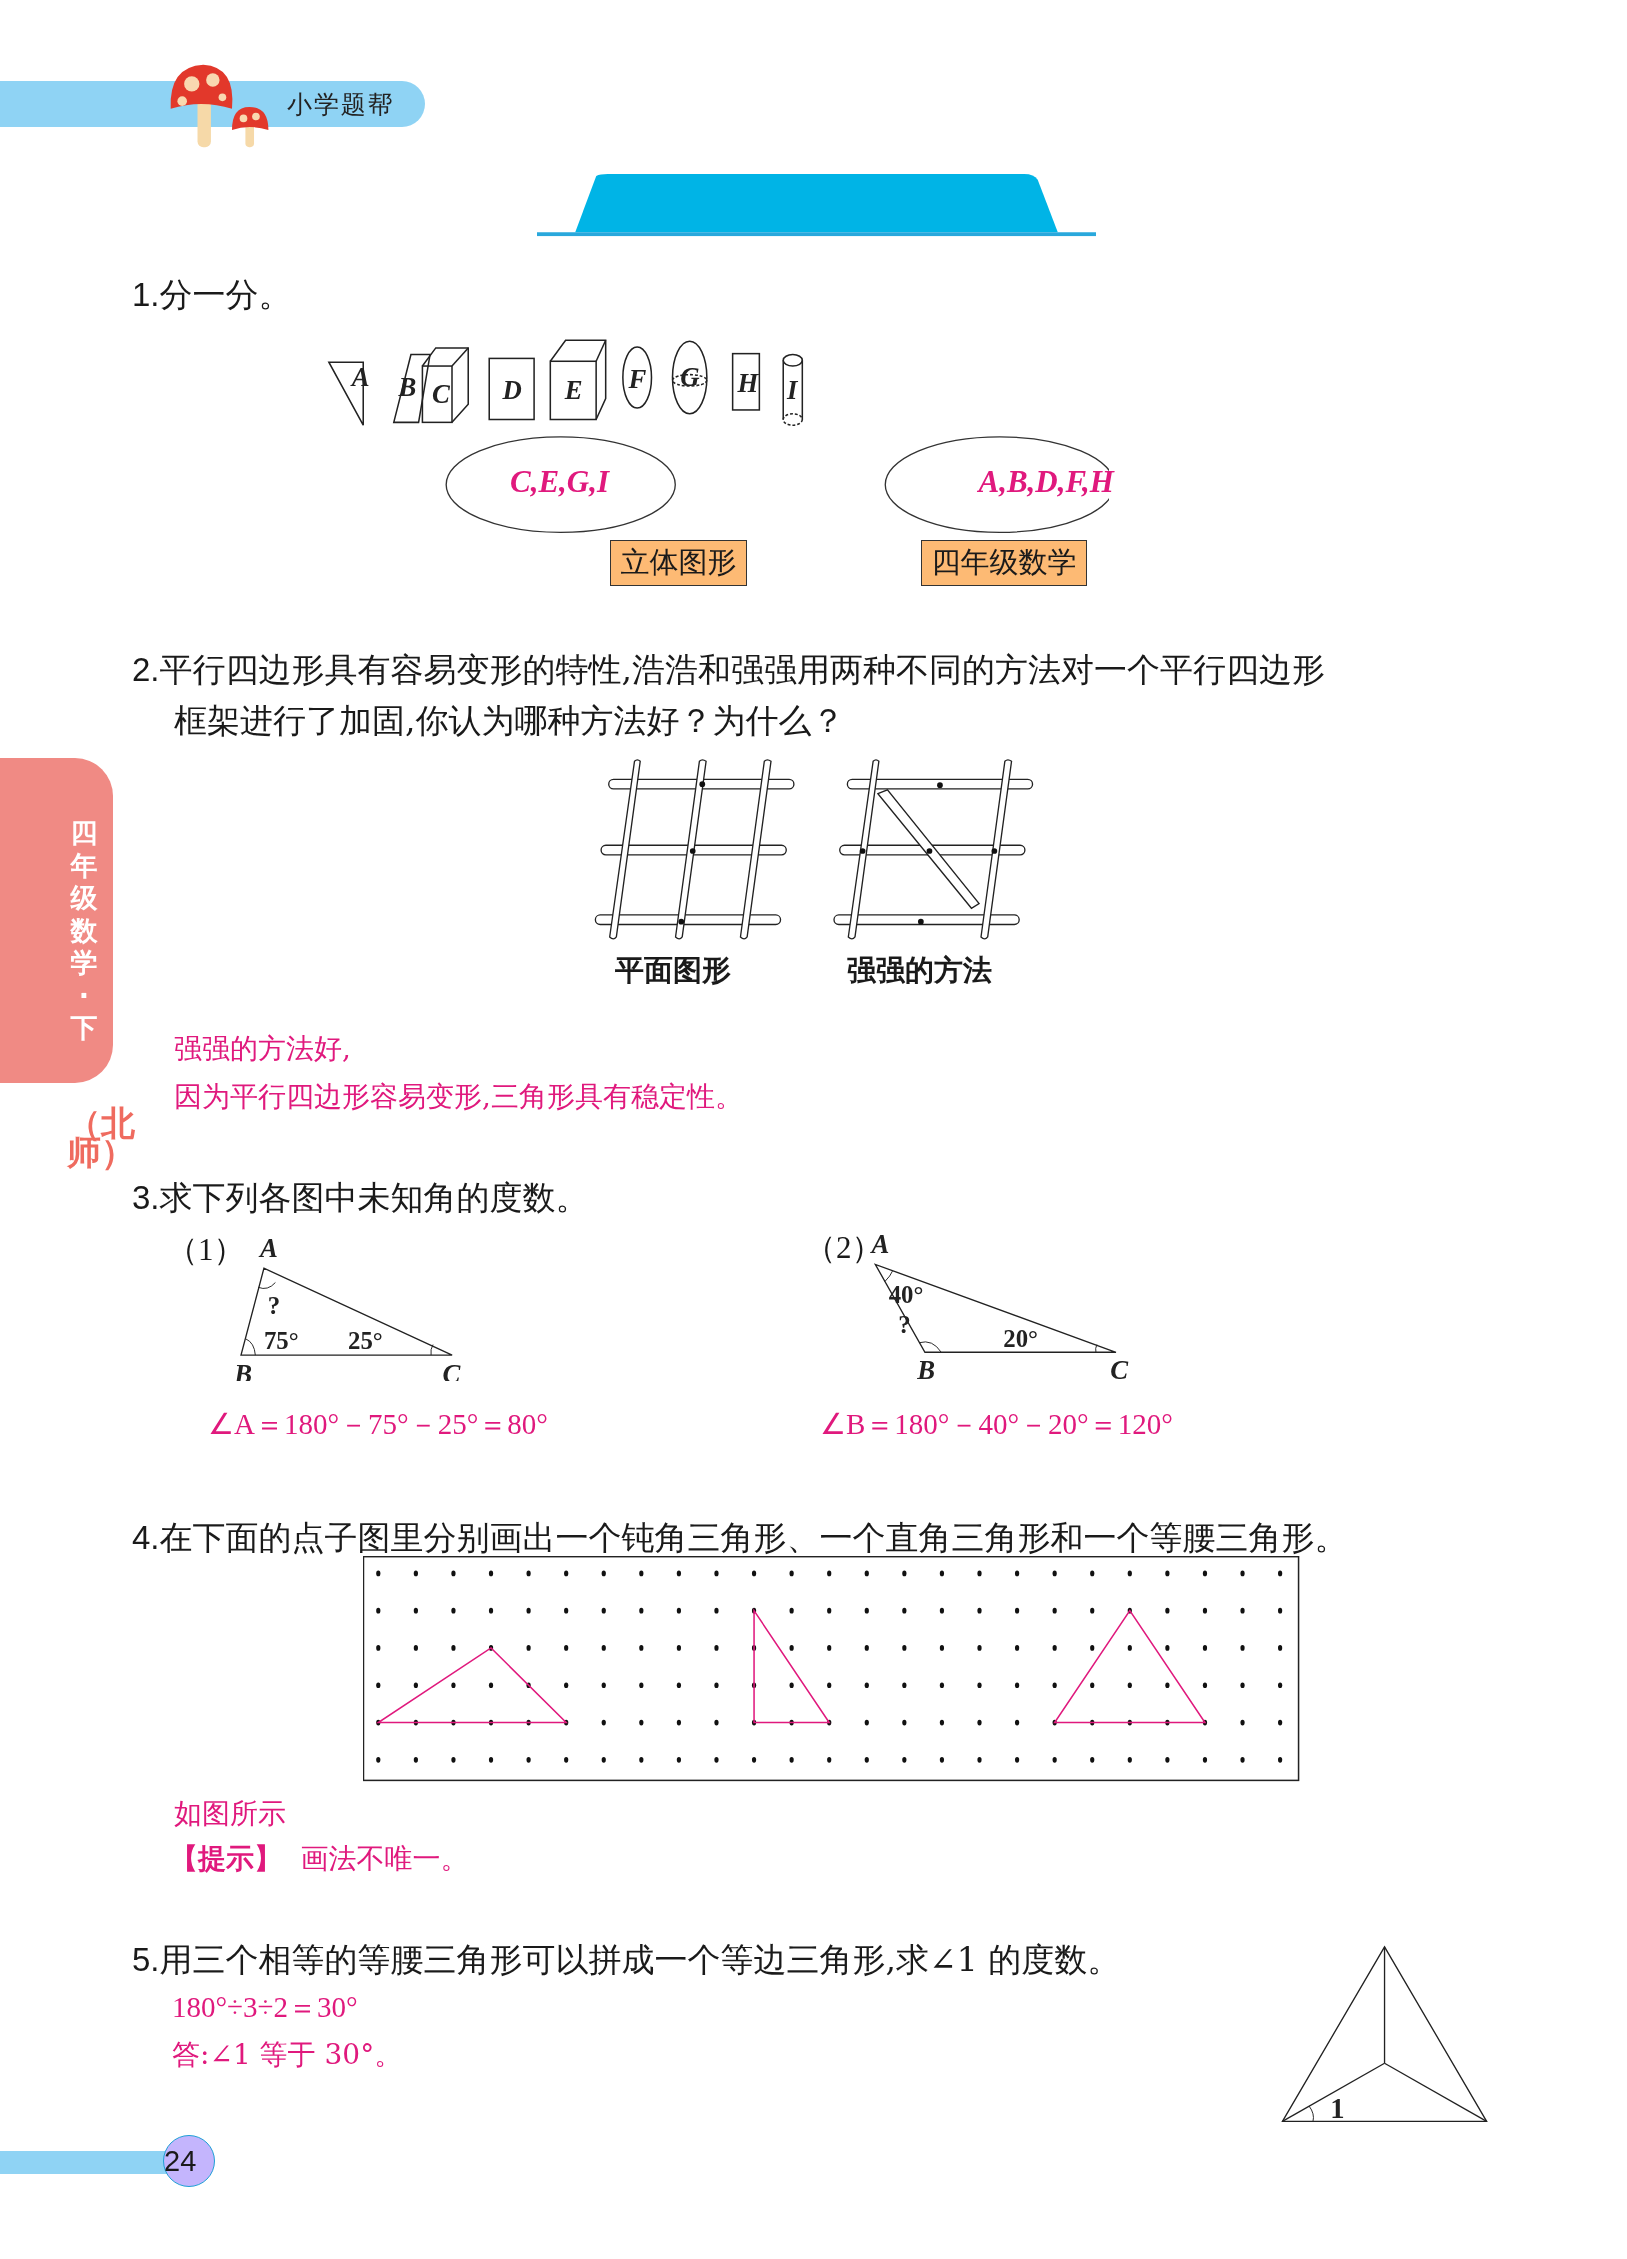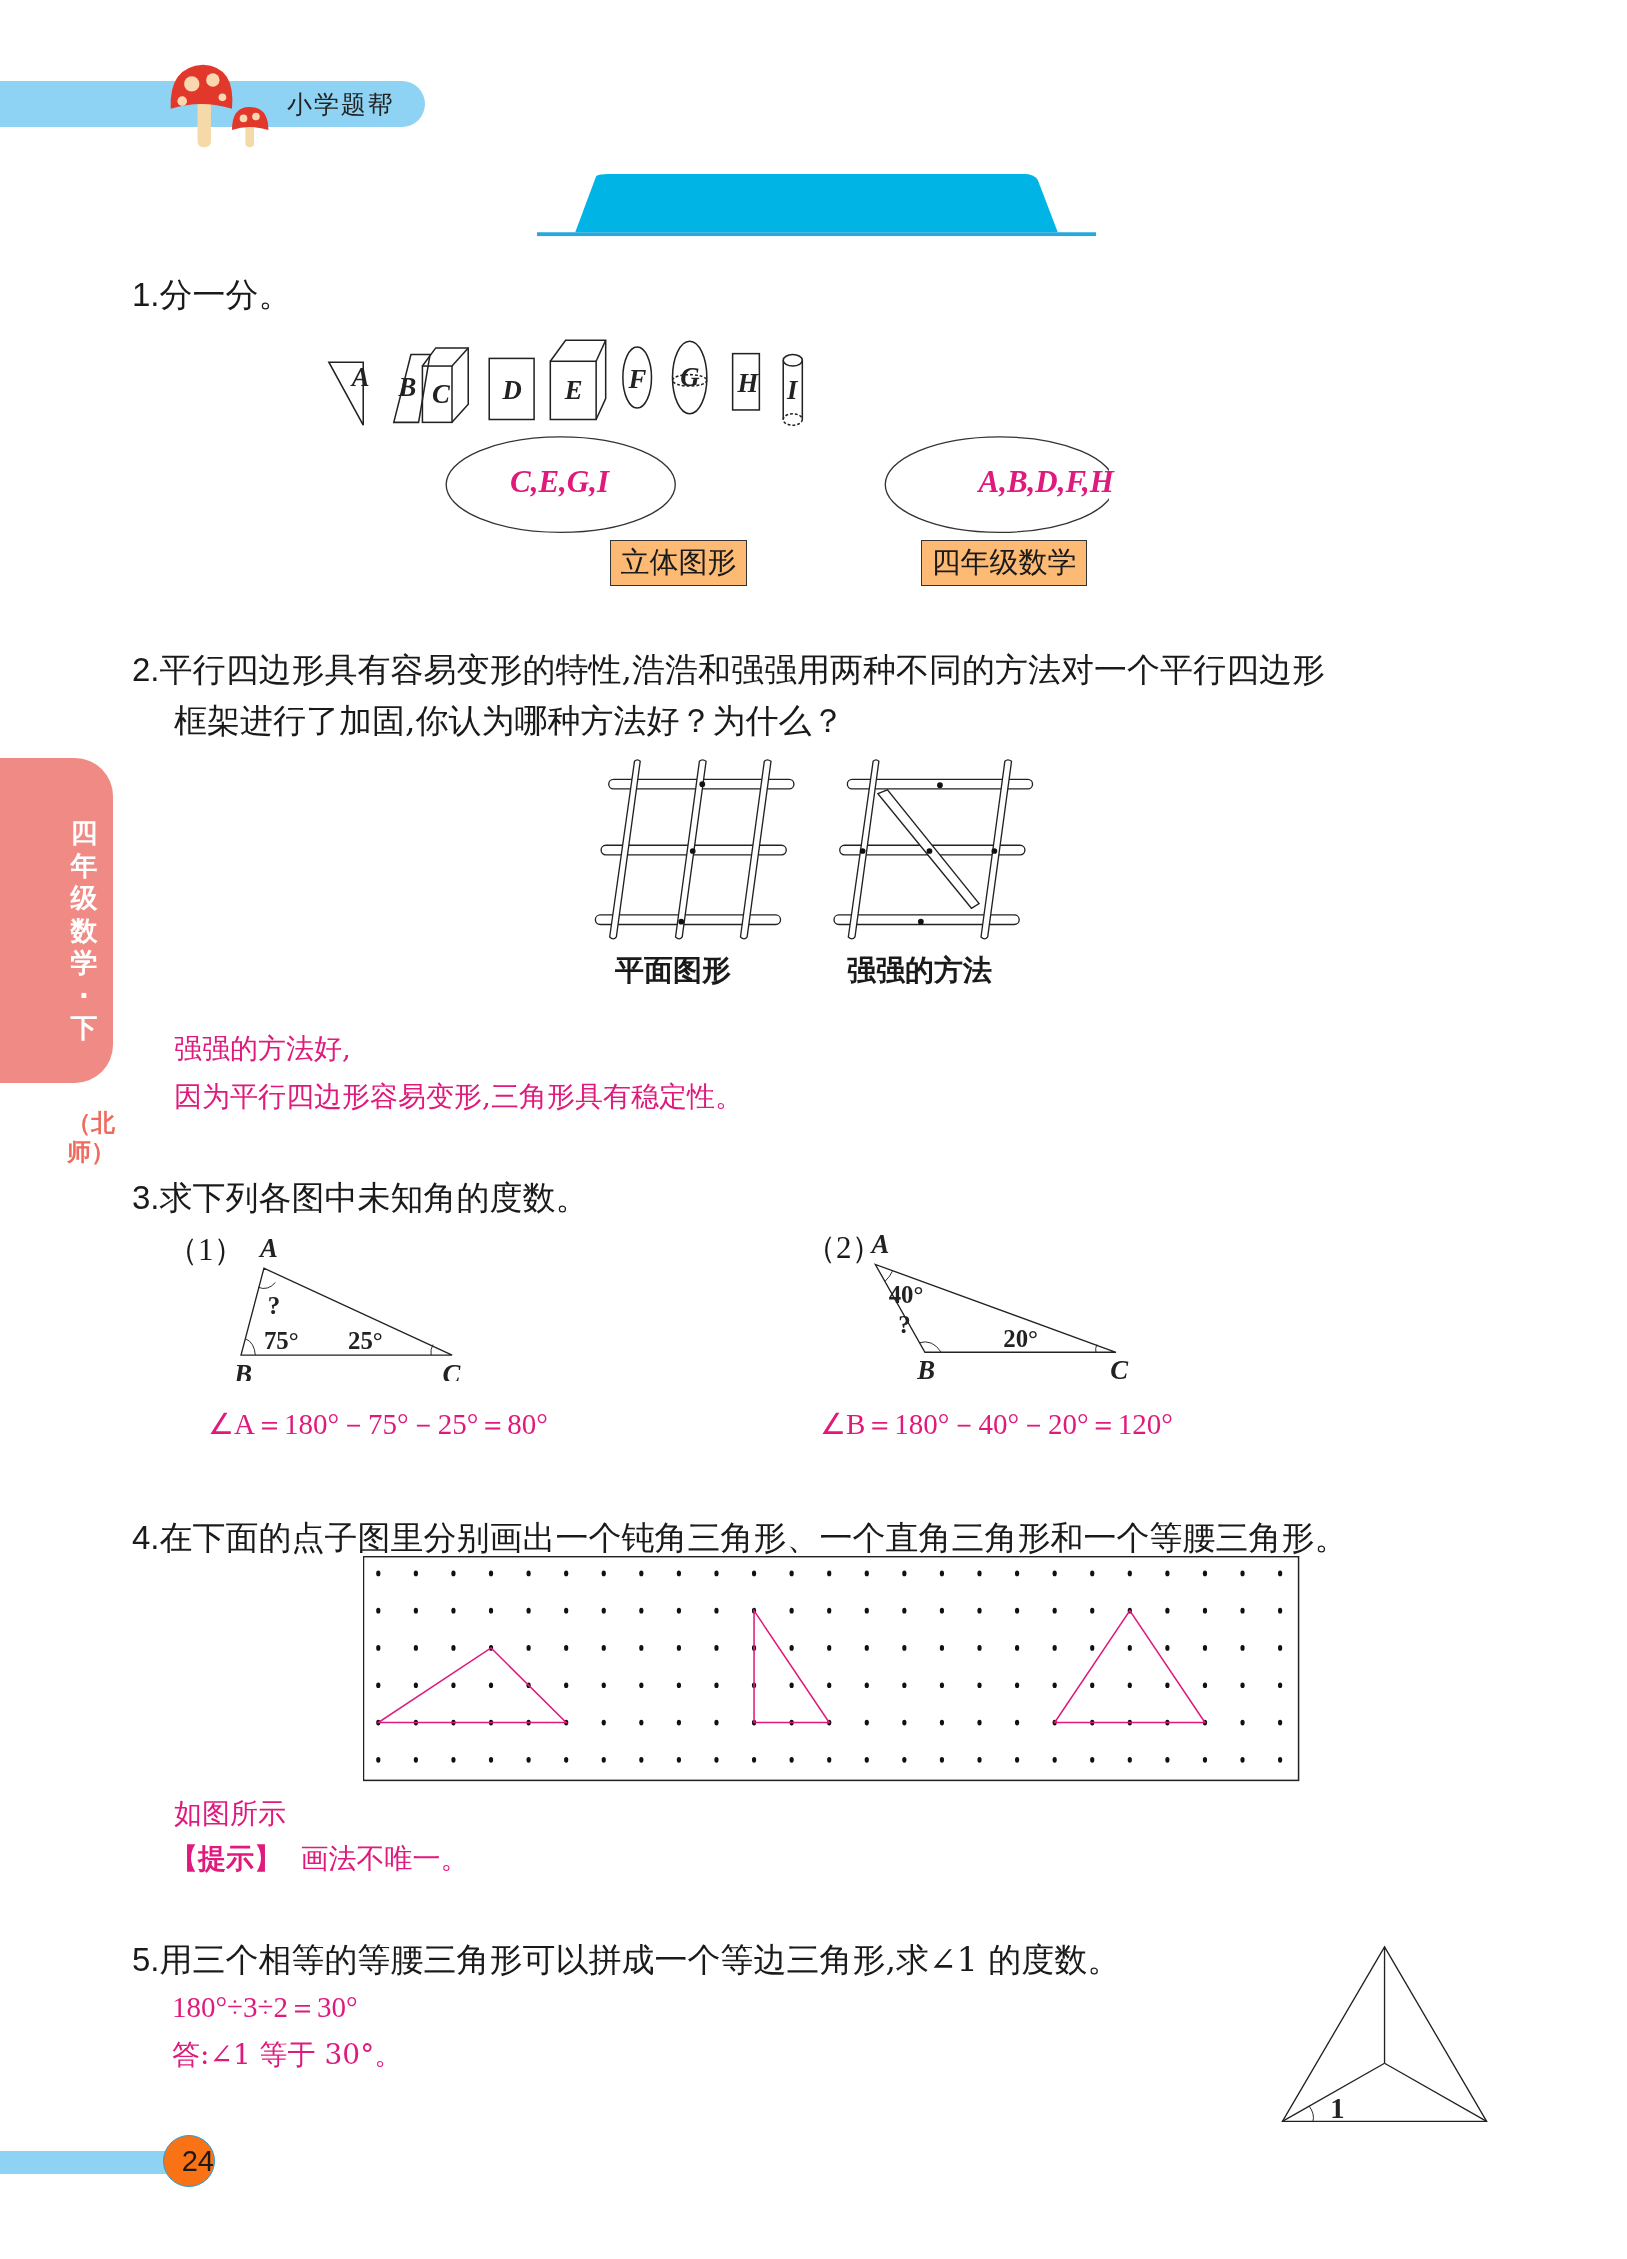--- a/index.html
+++ b/index.html
@@ -11,29 +11,29 @@
   .ans { color:#e0197d; font-size:28px; white-space:nowrap; font-family:"DejaVu Serif",serif; }
   .ans-math { color:#e0197d; font-size:29px; white-space:nowrap; font-family:"Liberation Serif",serif; }
   .hdr-bar { left:0; top:81px; width:425px; height:46px; background:#8fd3f4; border-radius:0 23px 23px 0; }
   .hdr-text { left:287px; top:88px; font-size:25px; font-family:Liberation Mono, monospace; color:#222; letter-spacing:1.9px; }
   .title-wrap { left:537px; top:172px; width:559px; height:67px; }
   .title-text { left:0; top:184px; width:1628px; text-align:left; font-size:42px; color:#ffffff;
                 font-family:"DejaVu Sans",sans-serif; font-weight:bold; letter-spacing:3.8px; }
   .side-tab { left:0; top:758px; width:113px; height:325px; background:#f08a84; border-radius:0 38px 38px 0; }
   .side-text { left:67px; top:817px; width:34px; font-size:27px; font-weight:bold; color:#fff;
                font-family:"DejaVu Sans",sans-serif; line-height:32.5px; text-align:center; word-break:break-all; }
-  .side-sub { left:67px; top:1109px; width:34px; font-size:24px; font-weight:bold; color:#ef6b5f;
+  .side-sub { left:67px; top:1109px; width:34px; font-size:34px; font-weight:bold; color:#ef6b5f;
               font-family:"DejaVu Sans",sans-serif; line-height:29px; text-align:right; word-break:break-all; }
   .label-box { border:1.9px solid #333; font-size:29px; padding:1.9px 9.6px; background:#fdba74; white-space:nowrap;
                font-family:"DejaVu Sans",sans-serif; }
   .caption { font-size:29px; font-weight:bold; font-family:"DejaVu Sans",sans-serif; white-space:nowrap; }
   .hint { color:#e0197d; font-size:28px; font-weight:bold; font-family:"DejaVu Sans",sans-serif; }
   .page-bar { left:0; top:2151px; width:167px; height:23px; background:#8fd3f4; }
   .page-num { left:163px; top:2135px; width:50px; height:50px; border:1.9px solid #1ea0d6; border-radius:50%;
-              background:#f97316; font-size:29px; font-family:"Liberation Sans",sans-serif; text-align:right;
+              background:#c4b5fd; font-size:29px; font-family:"Liberation Sans",sans-serif; text-align:left;
               line-height:50px; box-sizing:content-box; }
   svg text { font-family:"Liberation Serif","DejaVu Serif",serif; }
 </style>
 </head>
 <body>
 
 <div class="abs hdr-bar"></div>
 <svg class="abs" style="left:163px;top:59px" width="115" height="91" viewBox="0 0 120 95">
   <rect x="36" y="40" width="14" height="52" rx="6" fill="#f6d9a8"></rect>
   <path d="M8 52 Q6 8 42 6 Q76 8 72 52 Q40 42 8 52 Z" fill="#e2382b"></path>

